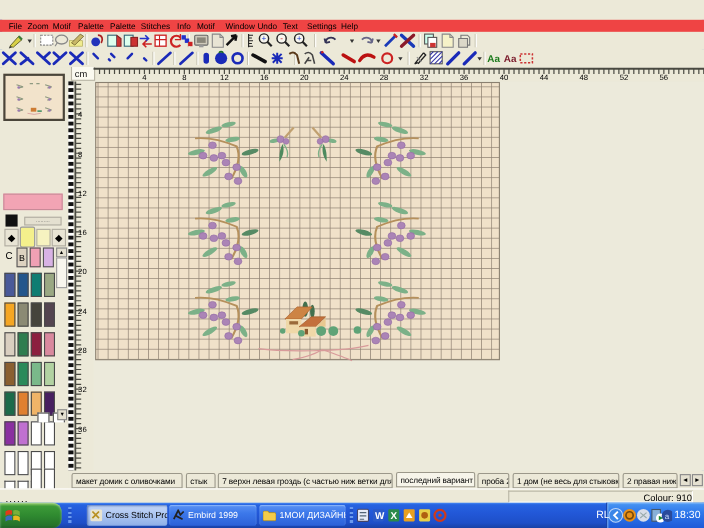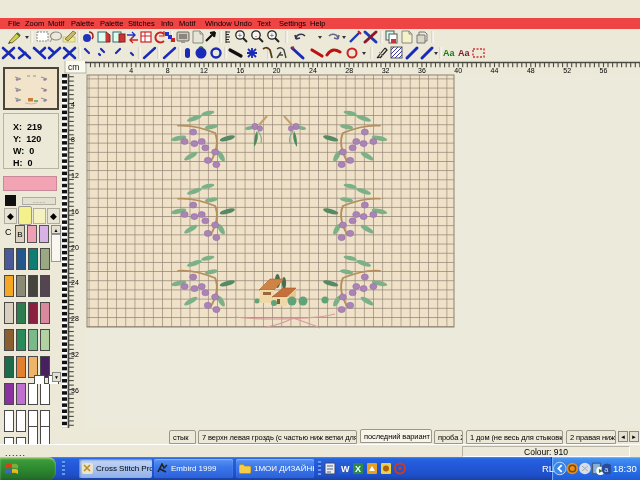--- a/index.html
+++ b/index.html
@@ -245,26 +245,20 @@
             <circle cx="40" cy="21.5" r="1.2"></circle>
         <circle cx="12" cy="31.5" r="1.2"></circle>
             <circle cx="40" cy="31.5" r="1.2"></circle>
       </g>
       <rect x="23" y="29" width="5" height="3.5" fill="#cd7c34"></rect>
       <path d="M29 32 l4 0" stroke="#55996e" stroke-width="1.5"></path>
       <path d="M20 34 q6 2 12 0" stroke="#d8a0a0" stroke-width="0.8" fill="none"></path>
     </svg>
   </div>
 
-  <div class="abs" style="left:3px;top:52px;width:56px;height:56px;background:#ece9d8;border:1px solid #b8b4a4;font-size:9px;font-weight:bold;color:#000">
-    <div class="abs" style="left:9px;top:8px">X:&nbsp; 219</div>
-    <div class="abs" style="left:9px;top:20px">Y:&nbsp; 120</div>
-    <div class="abs" style="left:9px;top:32px">W:&nbsp; 0</div>
-    <div class="abs" style="left:9px;top:44px">H:&nbsp; 0</div>
-  </div>
 
   <div class="abs" style="left:3px;top:115px;width:54px;height:15px;background:#f2a4b4;border:1px solid #c88a98"></div>
 
   <div class="abs" style="left:5px;top:134px;width:11px;height:11px;background:#111"></div>
   <div class="abs" style="left:22px;top:136px;width:34px;height:8px;background:#e4e0d0;border:1px solid #b0aca0;font-size:5px;line-height:7px;text-align:center;color:#555">.........</div>
 
   <div class="abs" style="left:4px;top:147px;width:13px;height:16px;background:#e8e4d4;border:1px solid #b0aca0;text-align:center;font-size:9px;line-height:15px">◆</div>
   <div class="abs" style="left:18px;top:145px;width:14px;height:19px;background:#f4f08c;border:1px solid #999;border-radius:2px"></div>
   <div class="abs" style="left:33px;top:147px;width:13px;height:16px;background:#f6f2c0;border:1px solid #b0aca0"></div>
   <div class="abs" style="left:47px;top:147px;width:13px;height:16px;background:#e8e4d4;border:1px solid #b0aca0;text-align:center;font-size:9px;line-height:15px">◆</div>
@@ -715,33 +709,34 @@
   <circle cx="195" cy="240" r="2.5"></circle>
         <circle cx="212" cy="242" r="3"></circle>
         <circle cx="230" cy="240" r="4.5"></circle>
   <circle cx="241" cy="240" r="4.5"></circle>
         <circle cx="263" cy="239" r="3.5"></circle>
 </g>
 </svg>
 </div>
 
 <div id="tabs" class="abs">
+  <div class="tab" style="left:3px;width:101px">макет домик с оливочками</div>
   <div class="tab" style="left:107px;width:27px">стык</div>
   <div class="tab" style="left:136px;width:159px">7 верхн левая гроздь (с частью ниж ветки для стык</div>
   <div class="tab act" style="left:298px;width:72px">последний вариант</div>
   <div class="tab" style="left:372px;width:29px">проба 2</div>
   <div class="tab" style="left:404px;width:97px">1 дом (не весь для стыковки)</div>
   <div class="tab" style="left:504px;width:50px">2 правая ниж гр</div>
   <div class="abs" style="left:556px;top:3px;width:10px;height:11px;background:#e4e0d0;border:1px solid #888;font-size:6px;text-align:center;line-height:10px">◄</div>
   <div class="abs" style="left:567px;top:3px;width:10px;height:11px;background:#e4e0d0;border:1px solid #888;font-size:6px;text-align:center;line-height:10px">►</div>
 </div>
 
 <div id="status" class="abs">
   <span class="abs" style="left:5px;top:3px;letter-spacing:1px">......</span>
-  <div class="abs" style="left:462px;top:1px;width:168px;height:11px;border:1px solid #b8b4a4;border-right-color:#fff;border-bottom-color:#fff;text-align:center;line-height:10px;font-size:8.5px">Colour: 910</div>
+  <div class="abs" style="left:462px;top:1px;width:168px;height:11px;border:1px solid #b8b4a4;border-right-color:#fff;border-bottom-color:#fff;text-align:right;line-height:10px;font-size:8.5px">Colour: 910</div>
 </div>
 
 <div id="task" class="abs">
 
   <div class="abs" style="left:0;top:0;width:56px;height:23px;background:linear-gradient(180deg,#7cc04a 0%,#3c9a38 15%,#2f8a30 50%,#25722a 90%,#1d5c22 100%);border-radius:0 8px 8px 0;box-shadow:inset 0 1px 2px rgba(255,255,255,.5)">
     <svg class="abs" style="left:4px;top:4px" width="16" height="15" viewBox="0 0 16 15">
       <path d="M1 4 Q4 2 7 3 L7 7 Q4 6 1 8 Z" fill="#e03a1a"></path>
       <path d="M8 3 Q11 2 14 4 L14 8 Q11 6 8 7 Z" fill="#7ab03a"></path>
       <path d="M1 9 Q4 7 7 8 L7 12 Q4 11 1 13 Z" fill="#3a6ac0"></path>
       <path d="M8 8 Q11 7 14 9 L14 13 Q11 11 8 12 Z" fill="#e8b820"></path>

